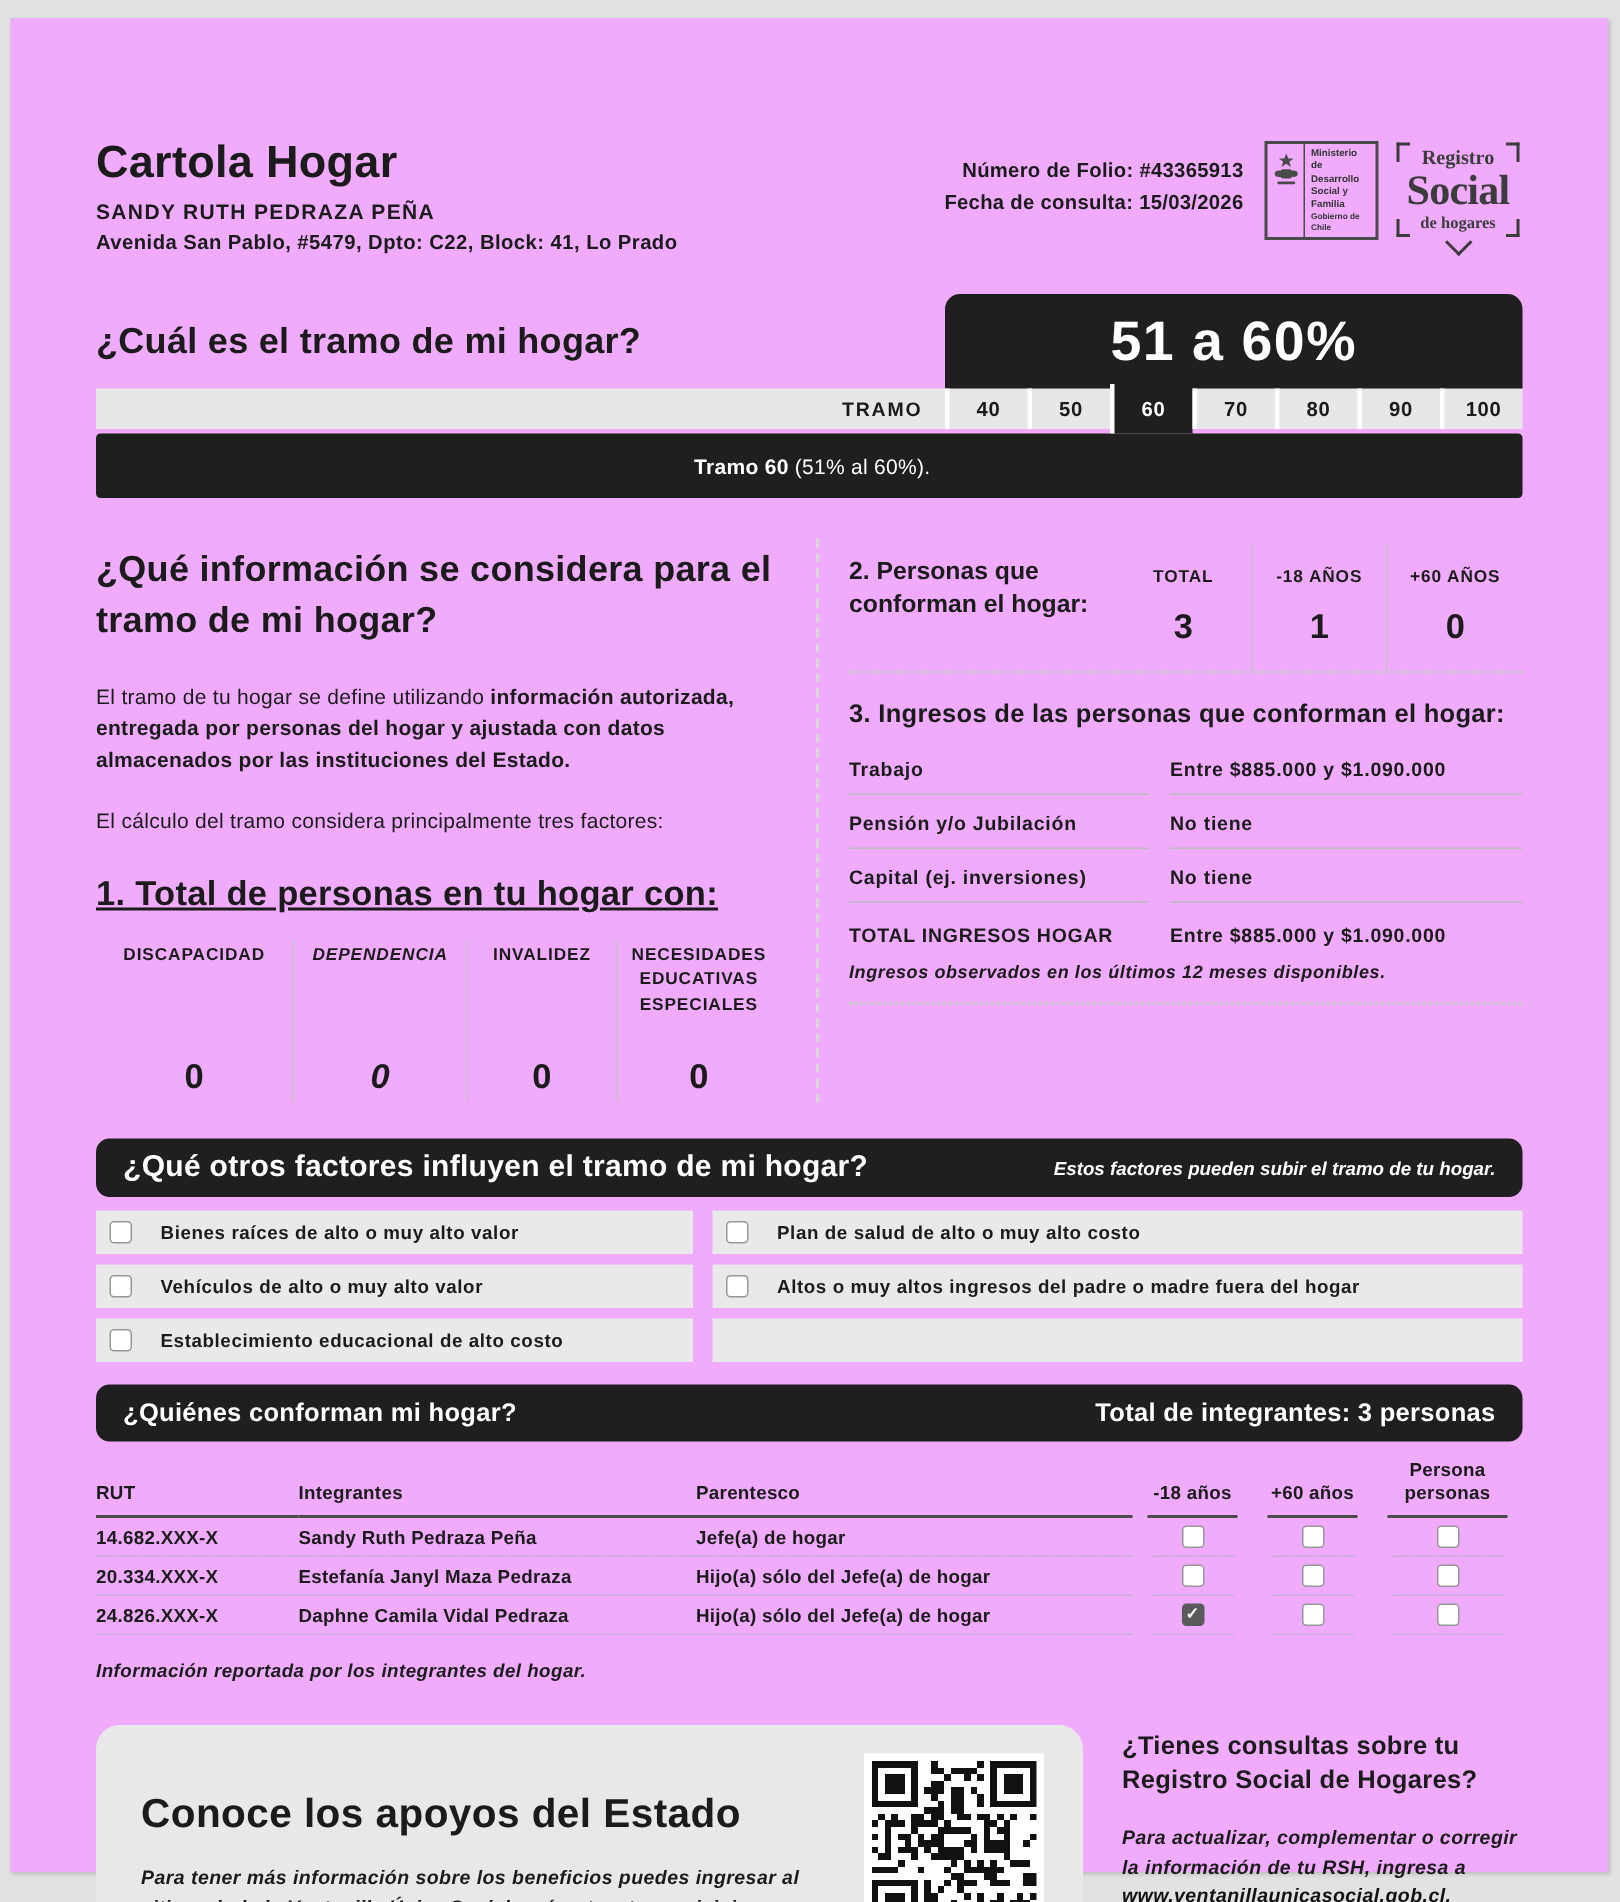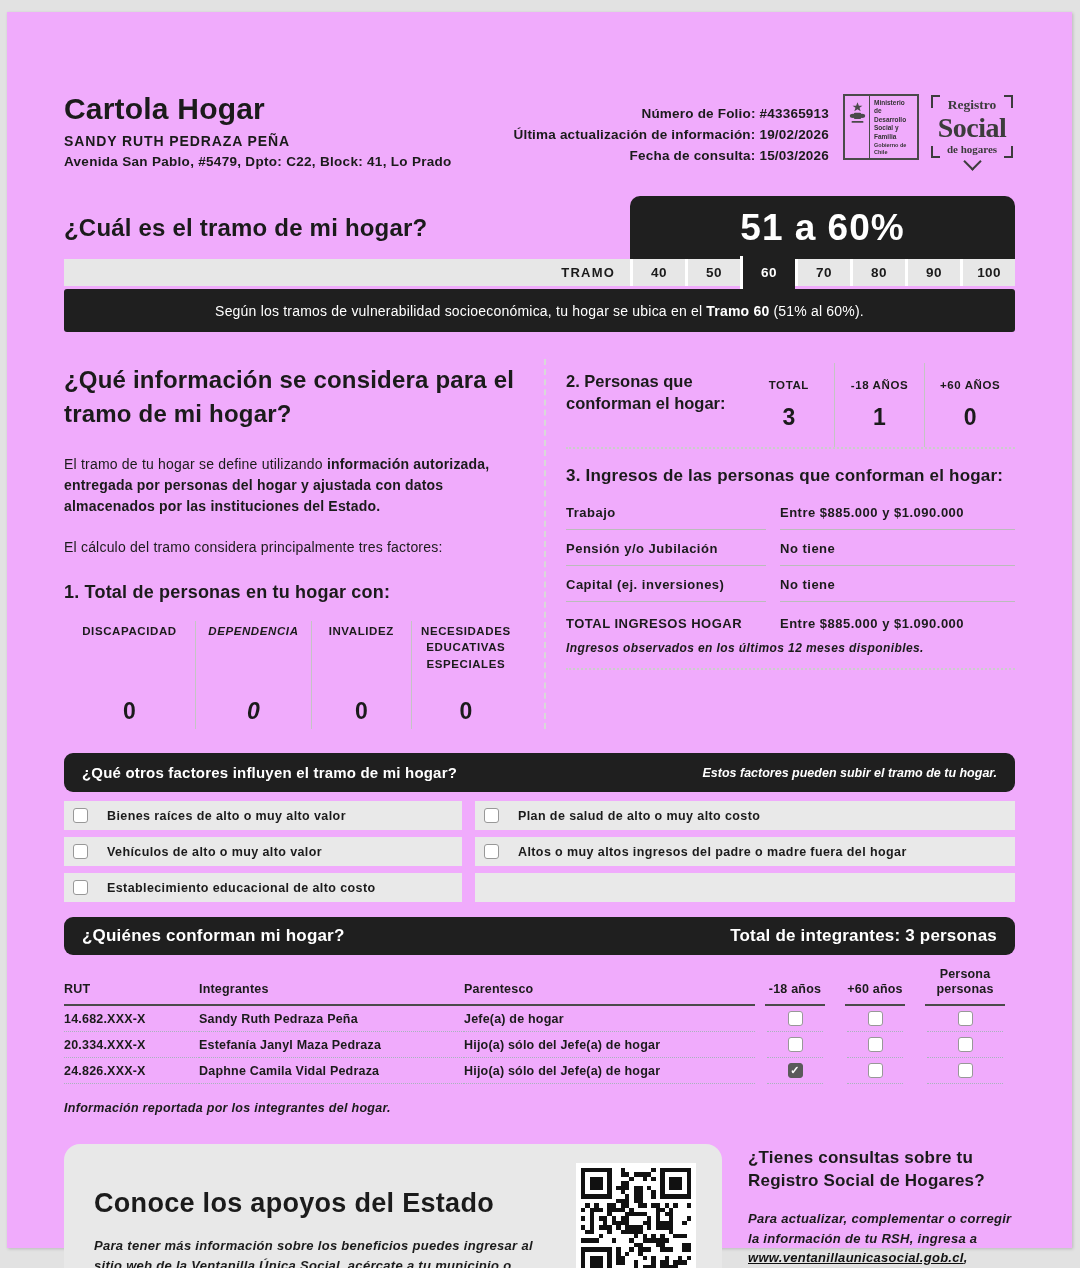--- a/index.html
+++ b/index.html
@@ -63,21 +63,21 @@
   .tramo-banner b{margin:0 4px 0 4px;}
 
   
   .cols{display:flex;margin-top:27px;}
   .col-left{width:482px;box-sizing:border-box;padding-right:24px;border-right:2px dashed #d8d8d8;}
   .col-right{flex:1;padding-left:20px;padding-top:4px;}
   .col-left h2{font-size:24px;font-weight:bold;line-height:1.42;margin:4px 0 0;letter-spacing:.2px;}
   .p1{margin-top:23px;font-size:14px;line-height:1.48;letter-spacing:.2px;font-weight:400;}
   .p1 b{font-weight:bold;}
   .p2{margin-top:23px;font-size:14px;letter-spacing:.2px;}
-  .f1-head{margin-top:27px;font-size:18px;font-weight:bold;letter-spacing:.2px;}
+  .f1-head{margin-top:27px;font-size:23px;font-weight:bold;letter-spacing:.2px;text-decoration:underline;}
   .f1-grid{display:flex;margin-top:18px;}
   .f1-item{text-align:center;display:flex;flex-direction:column;min-height:108px;
     border-left:1px solid #c4c4c4;padding:2px 6px 0;box-sizing:border-box;}
   .f1-item:first-child{border-left:none;}
   .f1-item:nth-child(1){width:138px;}
   .f1-item:nth-child(2){width:122px;font-style:italic;}
   .f1-item:nth-child(3){width:105px;}
   .f1-item:nth-child(4){width:115px;}
   .f1-label{font-size:11.5px;font-weight:bold;letter-spacing:.6px;line-height:1.4;}
   .f1-value{font-size:23px;font-weight:bold;margin-top:auto;padding-bottom:4px;}
@@ -97,21 +97,21 @@
   .inc-label{width:200px;flex:none;}
   .inc-value{flex:1;}
   .inc-total .inc-label,.inc-total .inc-value{border-bottom:none;padding-top:14px;padding-bottom:4px;}
   .inc-note{font-size:12px;font-weight:bold;font-style:italic;letter-spacing:.4px;
     margin-top:6px;padding-bottom:13px;}
 
   
   .factors{margin-top:24px;}
   .factors-head{background:#1f1f1f;color:#fff;height:39px;border-radius:9px;
     display:flex;align-items:center;padding:0 18px;}
-  .factors-head h3{font-size:15px;font-weight:bold;margin:0;letter-spacing:.2px;}
+  .factors-head h3{font-size:20px;font-weight:bold;margin:0;letter-spacing:.2px;}
   .factors-note{margin-left:auto;font-size:12.5px;font-weight:bold;font-style:italic;}
   .factors-grid{display:grid;grid-template-columns:398px 1fr;column-gap:13px;row-gap:7px;margin-top:9px;}
   .fcell{background:#e9e9e9;height:29px;display:flex;align-items:center;padding-left:9px;}
   .fcell .cb{margin-right:19px;}
   .flabel{font-size:12.5px;font-weight:bold;letter-spacing:.4px;}
 
   .cb{width:15px;height:15px;box-sizing:border-box;border:1.5px solid #989898;
     border-radius:3px;background:#fff;flex:none;}
   .cb.checked{background:#5a5a5a;border-color:#5a5a5a;color:#fff;display:flex;
     align-items:center;justify-content:center;font-size:11px;font-weight:bold;line-height:1;}
@@ -156,21 +156,20 @@
 <div class="content">
 
   <div class="header">
     <div>
       <h1 class="h-title">Cartola Hogar</h1>
       <div class="h-name">SANDY RUTH PEDRAZA PEÑA</div>
       <div class="h-addr">Avenida San Pablo, #5479, Dpto: C22, Block: 41, Lo Prado</div>
     </div>
     <div class="h-folio">
       <div>Número de Folio: #43365913</div>
-      <div>Última actualización de información: 19/02/2026</div>
       <div>Fecha de consulta: 15/03/2026</div>
     </div>
     <div class="logo-min">
       <div class="emblem">
         <svg width="17" height="28" viewBox="0 0 20 32">
               <g fill="#4a4a4a">
           <polygon points="10,1 11.6,5 15.8,5 12.4,7.5 13.7,11.6 10,9.1 6.3,11.6 7.6,7.5 4.2,5 8.4,5"></polygon>
           <ellipse cx="4.6" cy="17" rx="3.6" ry="2.6"></ellipse>
           <ellipse cx="15.4" cy="17" rx="3.6" ry="2.6"></ellipse>
           <rect x="5.6" y="13.4" width="8.8" height="7.4" rx="1.6"></rect>
@@ -200,21 +199,20 @@
       <span class="tramo-bar-label">TRAMO</span>
       <span class="tcell">40</span>
       <span class="tcell">50</span>
       <span class="tcell active">60</span>
       <span class="tcell">70</span>
       <span class="tcell">80</span>
       <span class="tcell">90</span>
       <span class="tcell">100</span>
     </div>
     <div class="tramo-banner">
-      <span>Según los tramos de vulnerabilidad socioeconómica, tu hogar se ubica en el</span>
       <b>Tramo 60</b>
       <span>(51% al 60%).</span>
     </div>
   </div>
 
   <div class="cols">
     <div class="col-left">
       <h2>¿Qué información se considera para el tramo de mi hogar?</h2>
       <div class="p1"><span>El tramo de tu hogar se define utilizando </span><b>información autorizada, entregada por personas del hogar y ajustada con datos almacenados por las instituciones del Estado.</b></div>
       <div class="p2">El cálculo del tramo considera principalmente tres factores:</div>

